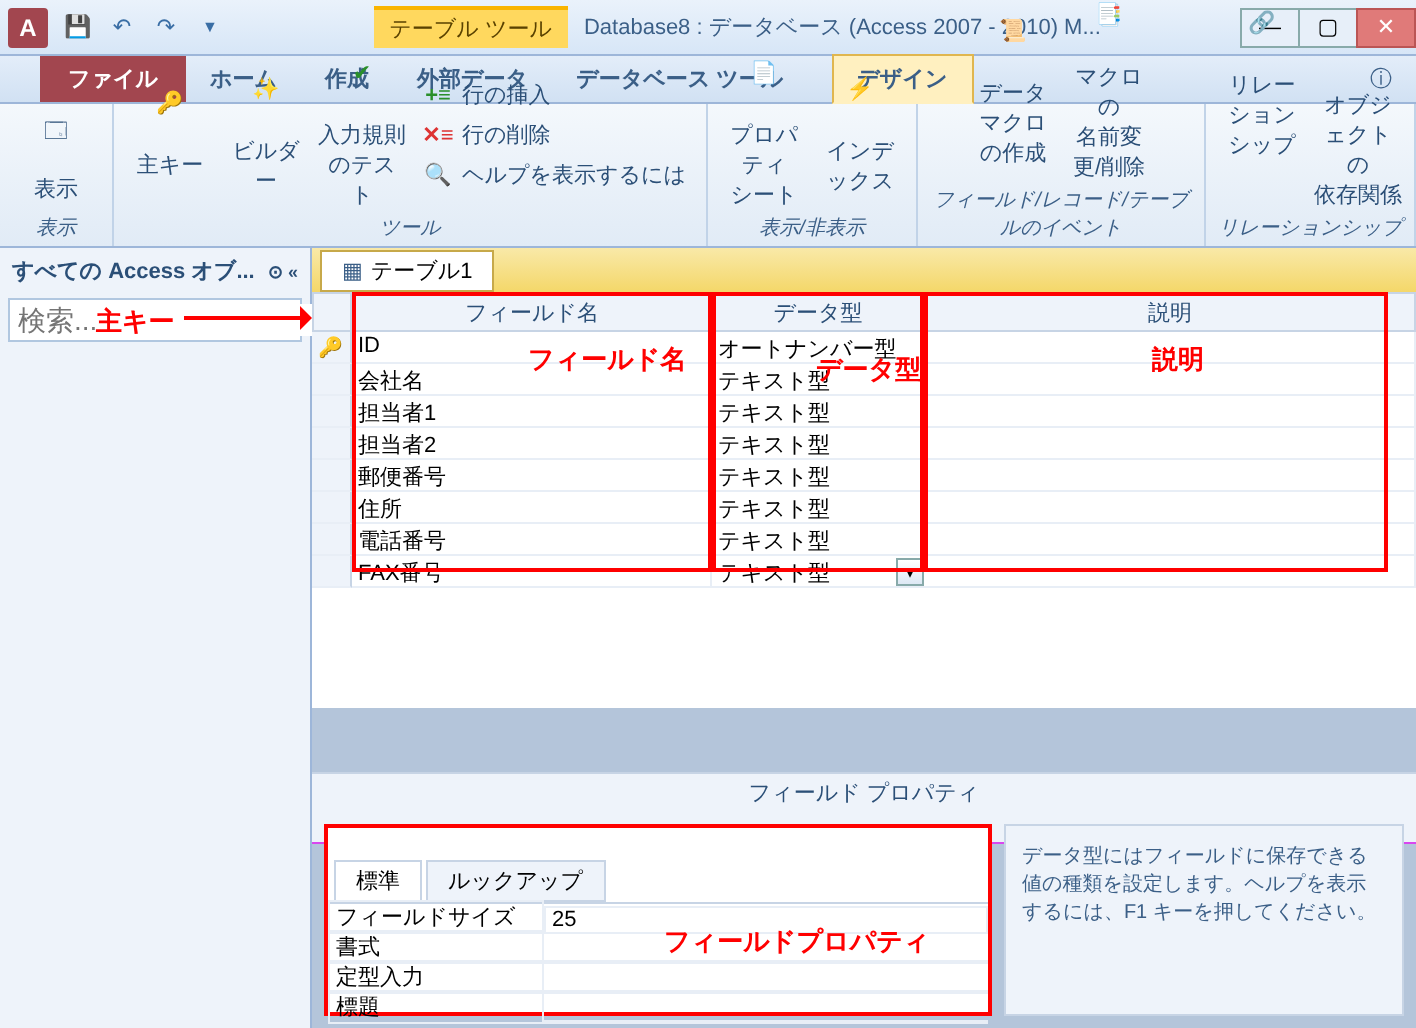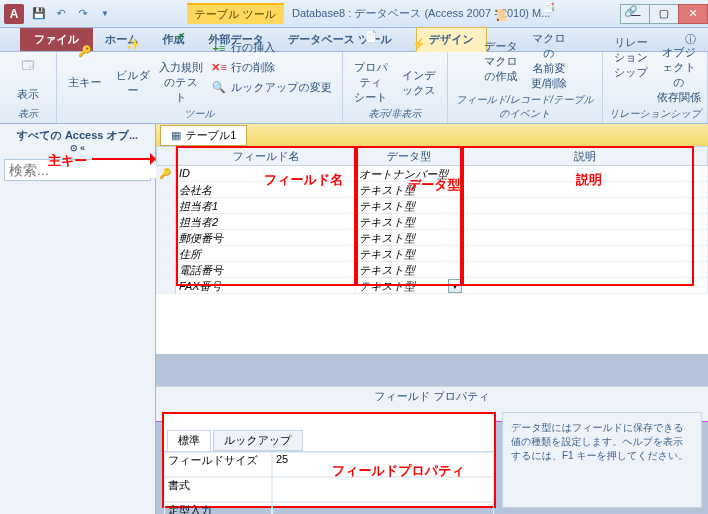--- a/index.html
+++ b/index.html
@@ -23,51 +23,51 @@
   .group-body { flex: 1; display: flex; align-items: center; gap: 4px; }
   .group-label { color: #3b5f87; font-size: 10px; text-align: center; margin-top: 2px; font-style: italic; }
   .big-btn { display: flex; flex-direction: column; align-items: center; width: 44px; color: #2b4f77; text-align: center; gap: 2px; }
   .big-btn .icon { width: 28px; height: 28px; }
   .small-btn { display: flex; align-items: center; gap: 4px; color: #2b4f77; padding: 1px 4px; white-space: nowrap; }
   .small-icon { width: 16px; height: 16px; display: inline-flex; align-items: center; justify-content: center; }
   .green-plus { color: #2a8f2a; font-weight: bold; }
   .red-x { color: #d33; font-weight: bold; }
   .body-area { position: absolute; top: 124px; left: 0; right: 0; bottom: 0; display: flex; }
   .nav-pane { width: 156px; background: #eef3fa; border-right: 1px solid #9db6d9; display: flex; flex-direction: column; }
-  .nav-header { padding: 4px 6px; display: flex; align-items: center; color: #2b4f77; font-weight: bold; flex-direction: column; }
+  .nav-header { padding: 4px 6px; display: flex; align-items: center; color: #2b4f77; font-weight: bold; }
   .nav-search { margin: 2px 4px; border: 1px solid #b1c7e0; background: #fff; padding: 2px 4px; display: flex; align-items: center; }
   .nav-search input { border: none; flex: 1; outline: none; font-size: 14px; }
   .doc-area { flex: 1; background: #b4c5da; position: relative; overflow: hidden; }
   .doc-tab { position: absolute; top: 0; left: 0; right: 0; height: 22px; background: linear-gradient(#f9e9a8, #f4d769); display: flex; align-items: center; }
   .doc-tab-item { background: #fff; border: 1px solid #c7a94a; padding: 2px 10px; margin-left: 4px; display: flex; align-items: center; gap: 4px; }
   .grid-area { position: absolute; top: 22px; left: 0; right: 0; height: 208px; background: #fff; overflow: hidden; }
   .grid-header-row { display: flex; background: #eef3fa; height: 20px; }
   .rowsel-col { width: 20px; border: 1px solid #c7d4e5; background: #eef3fa; }
   .col-header { border: 1px solid #c7d4e5; text-align: center; padding: 2px; color: #2b4f77; }
   .col-fname { width: 180px; }
   .col-dtype { width: 106px; }
   .col-desc { flex: 1; }
   .grid-row { display: flex; height: 16px; }
   .rowsel { width: 20px; border-right: 1px solid #c7d4e5; border-bottom: 1px solid #e8eef6; background: #eef3fa; display: flex; align-items: center; justify-content: center; }
-  .cell { border-right: 1px solid #e8eef6; border-bottom: 1px solid #e8eef6; padding: 1px 3px; white-space: nowrap; overflow: hidden; font-style: italic; }
+  .cell { border-right: 1px solid #e8eef6; border-bottom: 1px solid #e8eef6; padding: 1px 3px; white-space: nowrap; overflow: hidden; }
   .fname { width: 180px; }
   .dtype { width: 106px; }
   .desc { flex: 1; }
   .dtype-combo { position: absolute; width: 14px; height: 14px; border: 1px solid #8aa; background: linear-gradient(#fff,#dde8f4); display: flex; align-items: center; justify-content: center; font-size: 8px; }
   .red-anno { position: absolute; border: 2px solid red; background: transparent; pointer-events: none; }
   .red-label { color: red; font-weight: bold; font-size: 13px; position: absolute; pointer-events: none; white-space: nowrap; }
   .fp-title { position: absolute; top: 262px; left: 0; right: 0; height: 36px; background: #eef3fa; border-top: 1px solid #c7d4e5; border-bottom: 1px solid #d946ef; text-align: center; color: #2b4f77; padding: 2px; }
   .fp-area { position: absolute; top: 282px; left: 0; right: 0; bottom: 0; display: flex; }
   .fp-left { flex: 1; background: #fff; margin: 6px; border: 2px solid red; position: relative; }
   .fp-tabs { display: flex; padding: 16px 3px 0 3px; border-bottom: 1px solid #c7d4e5; }
   .fp-tab { padding: 2px 10px; border: 1px solid #c7d4e5; background: #fff; margin-right: 2px; }
   .fp-tab.active { background: #fff; border-bottom: 1px solid #fff; }
   .fp-tab:not(.active) { background: #eef3fa; }
   .fp-table { width: 100%; }
-  .fp-row { display: flex; height: 25px; }
+  .fp-row { display: flex; height: 15px; align-items: flex-end; }
   .fp-name { width: 108px; border: 1px solid #e8eef6; padding: 0 3px; }
   .fp-val { flex: 1; border: 1px solid #e8eef6; padding: 0 3px; }
   .fp-right { width: 200px; background: #eef3fa; margin: 6px 6px 6px 0; border: 1px solid #c7d4e5; padding: 8px; color: #3b5f87; font-size: 10px; }
   .pk-key { color: #c8a22b; font-size: 10px; }
   .arrow-anno { position: absolute; left: 92px; top: 158px; width: 60px; height: 2px; background: red; }
   .arrow-anno::after { content: ""; position: absolute; right: -10px; top: -5px; border: 6px solid transparent; border-left-color: red; }
 </style>
 </head>
 <body>
 
@@ -129,21 +129,21 @@
         <div class="small-btn">
             <span class="small-icon green-plus">+≡</span>
             <span>行の挿入</span>
           </div>
         <div class="small-btn">
             <span class="small-icon red-x">✕≡</span>
             <span>行の削除</span>
           </div>
         <div class="small-btn">
             <span class="small-icon">🔍</span>
-            <span>ルックアップの変更</span>
+            <span>ヘルプを表示するには</span>
           </div>
       </div>
     </div>
     <div class="group-label">ツール</div>
   </div>
   <div class="group">
     <div class="group-body">
       <div class="big-btn">
           <span class="icon">📄</span>
           <span style="white-space:pre-line;">プロパティ

